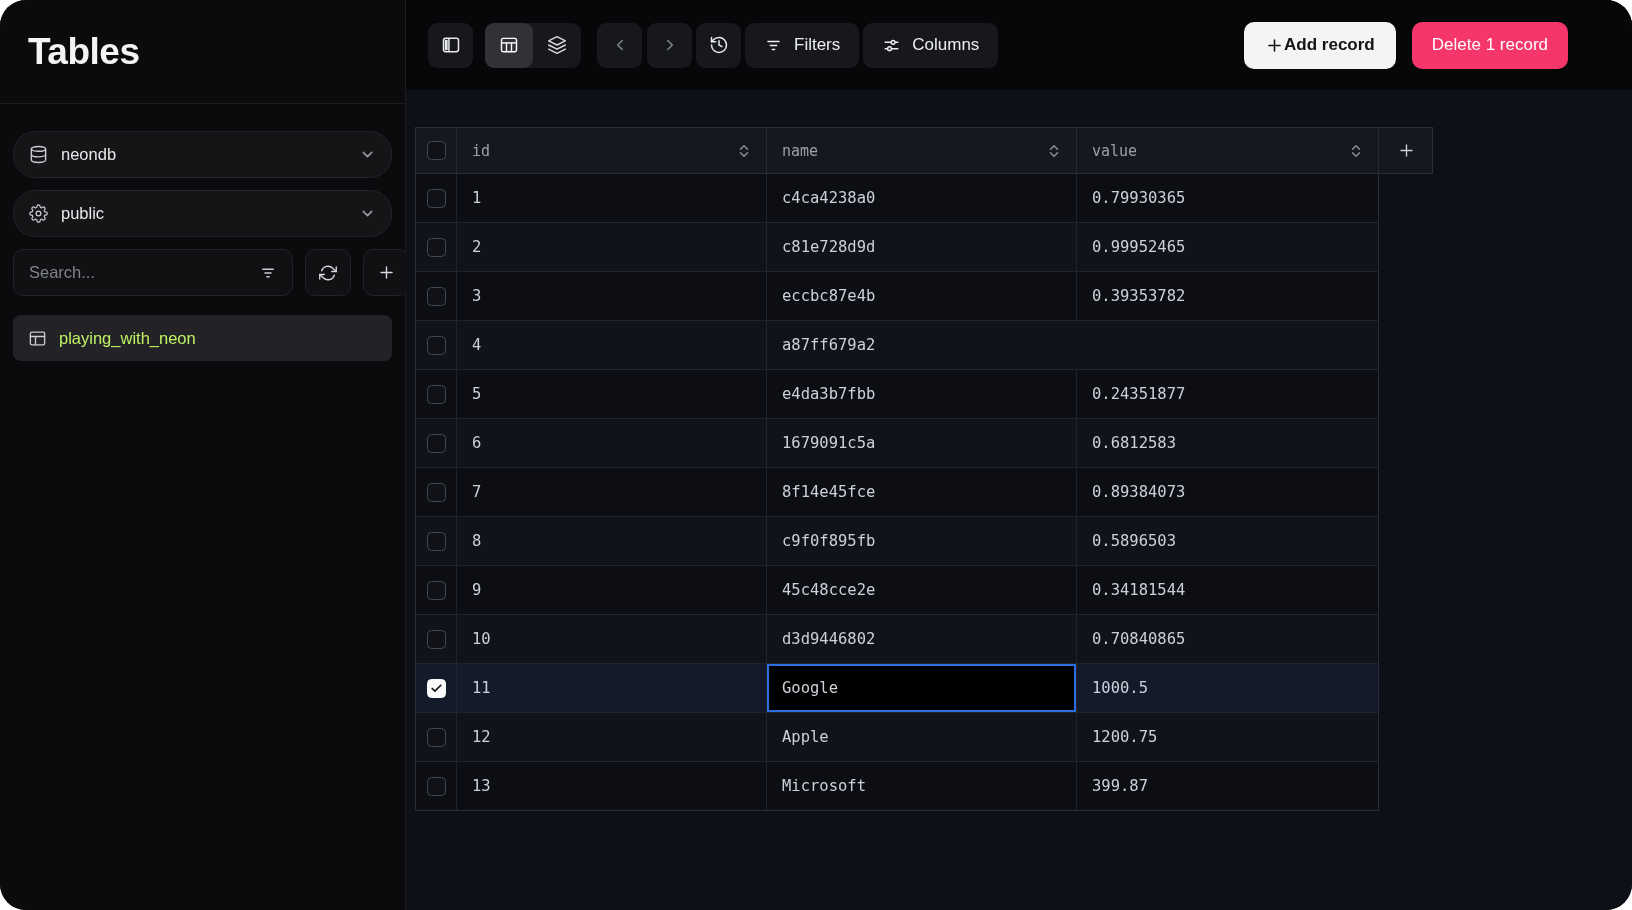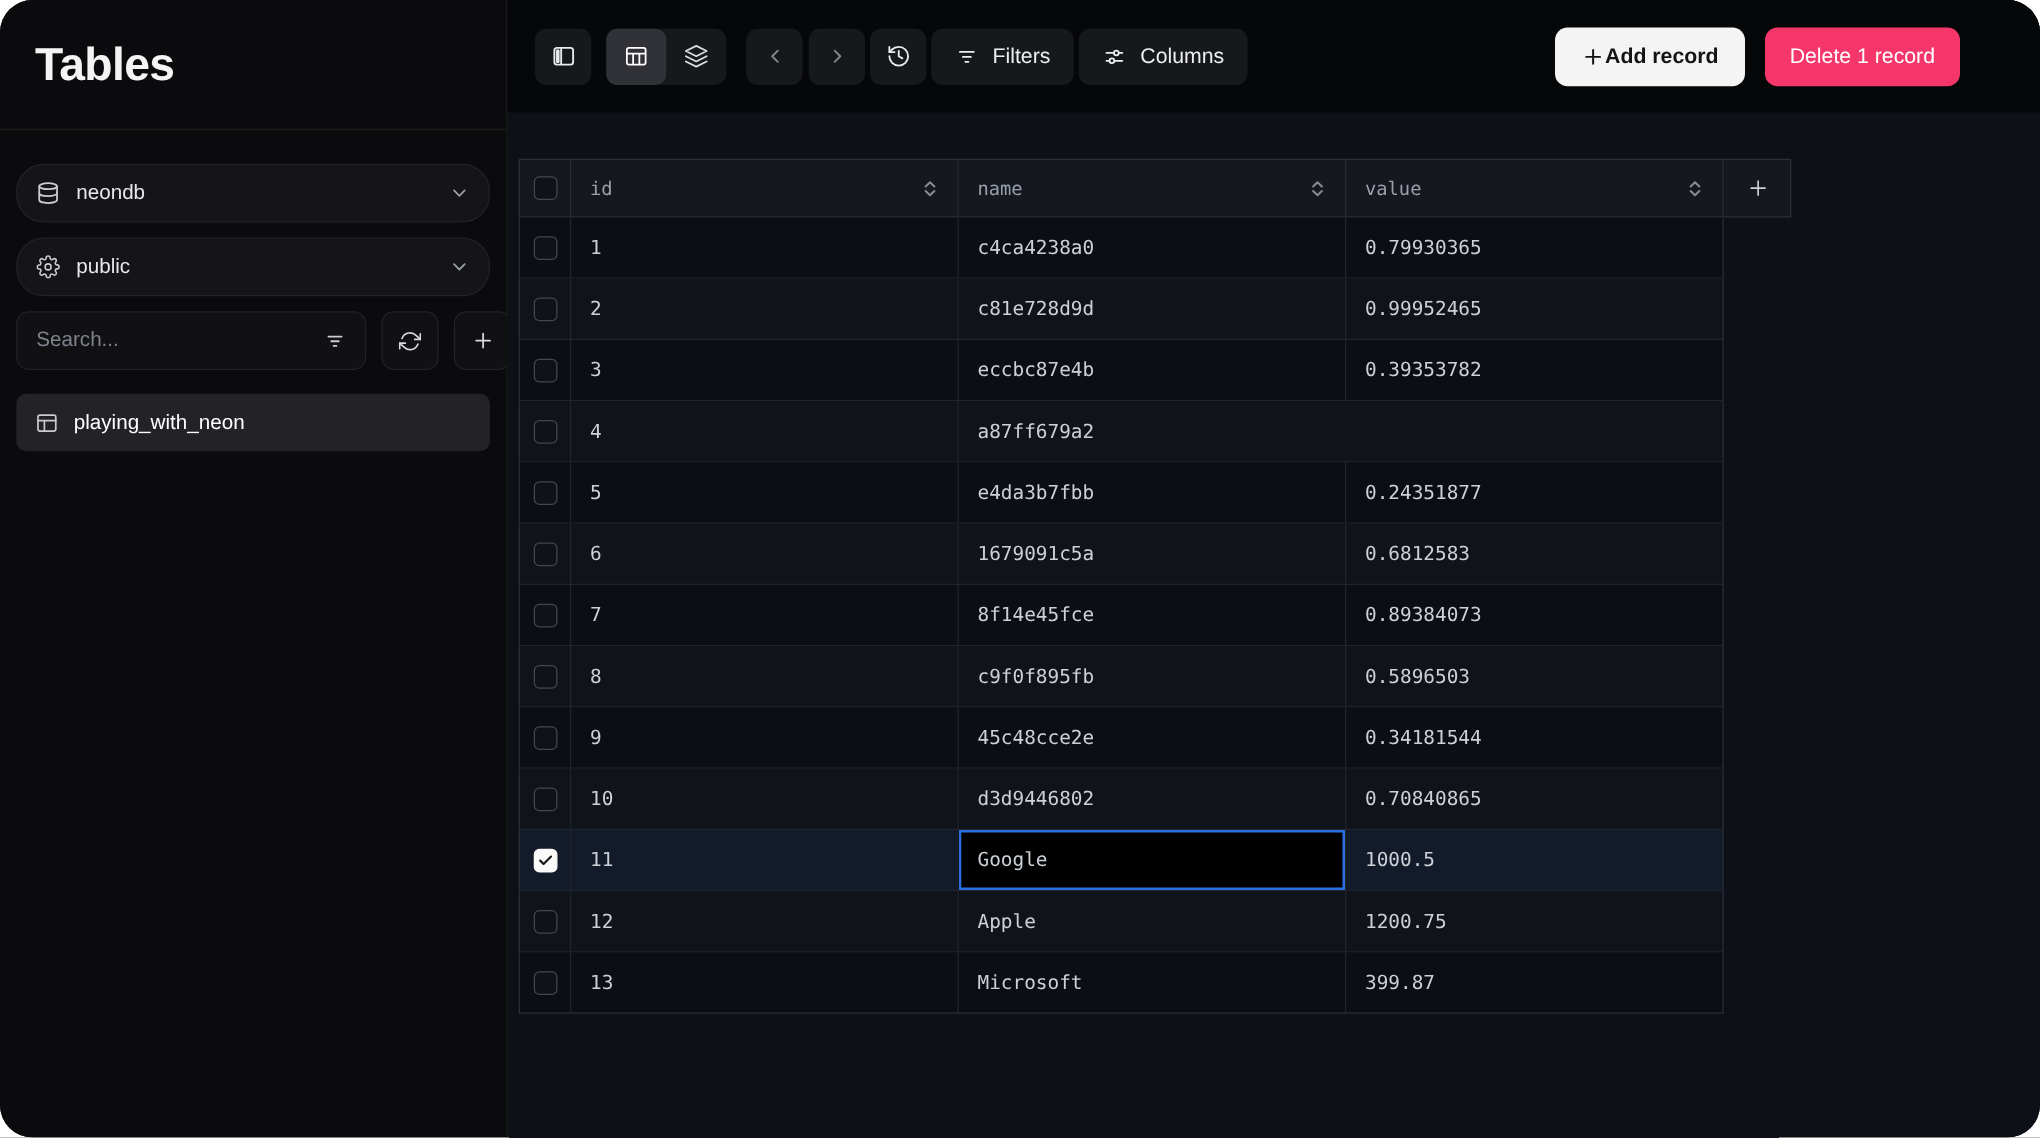--- a/index.html
+++ b/index.html
@@ -16,21 +16,21 @@
   .sidebar-header{height:104px;display:flex;align-items:center;padding:0 28px;border-bottom:1px solid #1c1c1f;flex-shrink:0;}
   .sidebar-title{font-size:37px;font-weight:700;color:#f4f4f5;letter-spacing:-0.5px;}
   .sidebar-body{padding:27px 13px;display:flex;flex-direction:column;gap:12px;}
   .select{height:47px;background:#151518;border:1px solid #232327;border-radius:22px;display:flex;align-items:center;gap:13px;padding:0 15px;color:#e7e8ea;font-size:16.5px;cursor:pointer;}
   .select .chev{margin-left:auto;color:#9ba0a6;display:flex;}
   .search-row{display:flex;gap:12px;}
   .search-box{flex:1;height:47px;background:#111114;border:1px solid #232327;border-radius:10px;display:flex;align-items:center;gap:10px;padding:0 15px;}
   .search-box input{flex:1;background:transparent;border:none;outline:none;color:#e7e8ea;font-size:16.5px;font-family:"Liberation Sans",sans-serif;min-width:0;}
   .search-box input::placeholder{color:#7e838b;}
   .sq-btn{width:46px;height:47px;flex-shrink:0;background:#111114;border:1px solid #232327;border-radius:10px;color:#d6d8db;display:grid;place-items:center;cursor:pointer;}
-  .table-item{height:46px;margin-top:7px;background:#232327;border-radius:8px;display:flex;align-items:center;gap:12px;padding:0 15px;color:#ffffff;font-size:16.5px;cursor:pointer;}
+  .table-item{height:46px;margin-top:7px;background:#232327;border-radius:8px;display:flex;align-items:center;gap:12px;padding:0 15px;color:#bef264;font-size:16.5px;cursor:pointer;}
   .sicon{display:flex;color:#c9ccd1;}
 
   
   .main{flex:1;display:flex;flex-direction:column;background:#0d1017;min-width:0;}
   .toolbar{height:90px;flex-shrink:0;background:#060709;display:flex;align-items:center;padding:0 64px 0 22px;}
   .tbtn{width:45px;height:45px;border:none;border-radius:9px;background:#17181c;color:#e8eaed;display:grid;place-items:center;cursor:pointer;flex-shrink:0;}
   .tbtn.dim{color:#83878e;}
   .segmented{display:flex;background:#17181c;border-radius:9px;margin-left:12px;flex-shrink:0;}
   .seg{width:48px;height:45px;border:none;background:transparent;color:#d9dbdf;display:grid;place-items:center;border-radius:9px;cursor:pointer;}
   .seg.active{background:#313237;color:#ffffff;}

